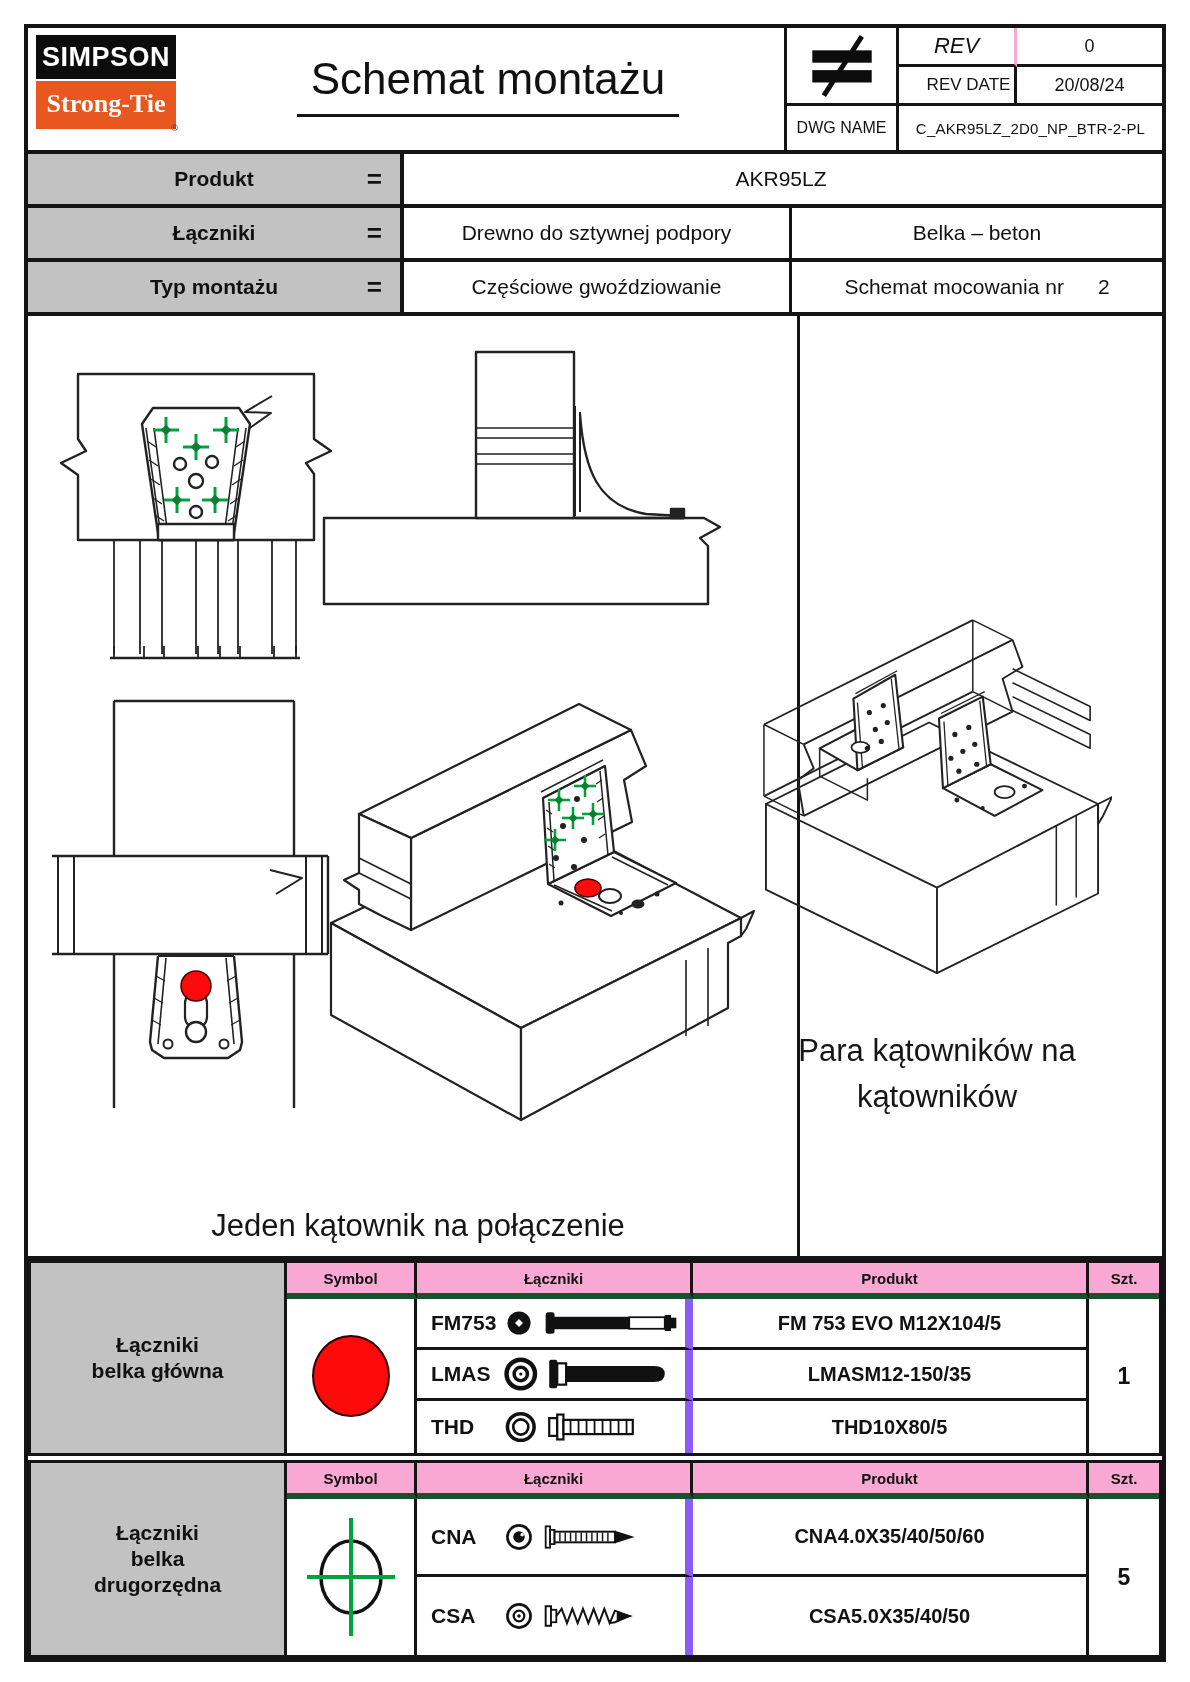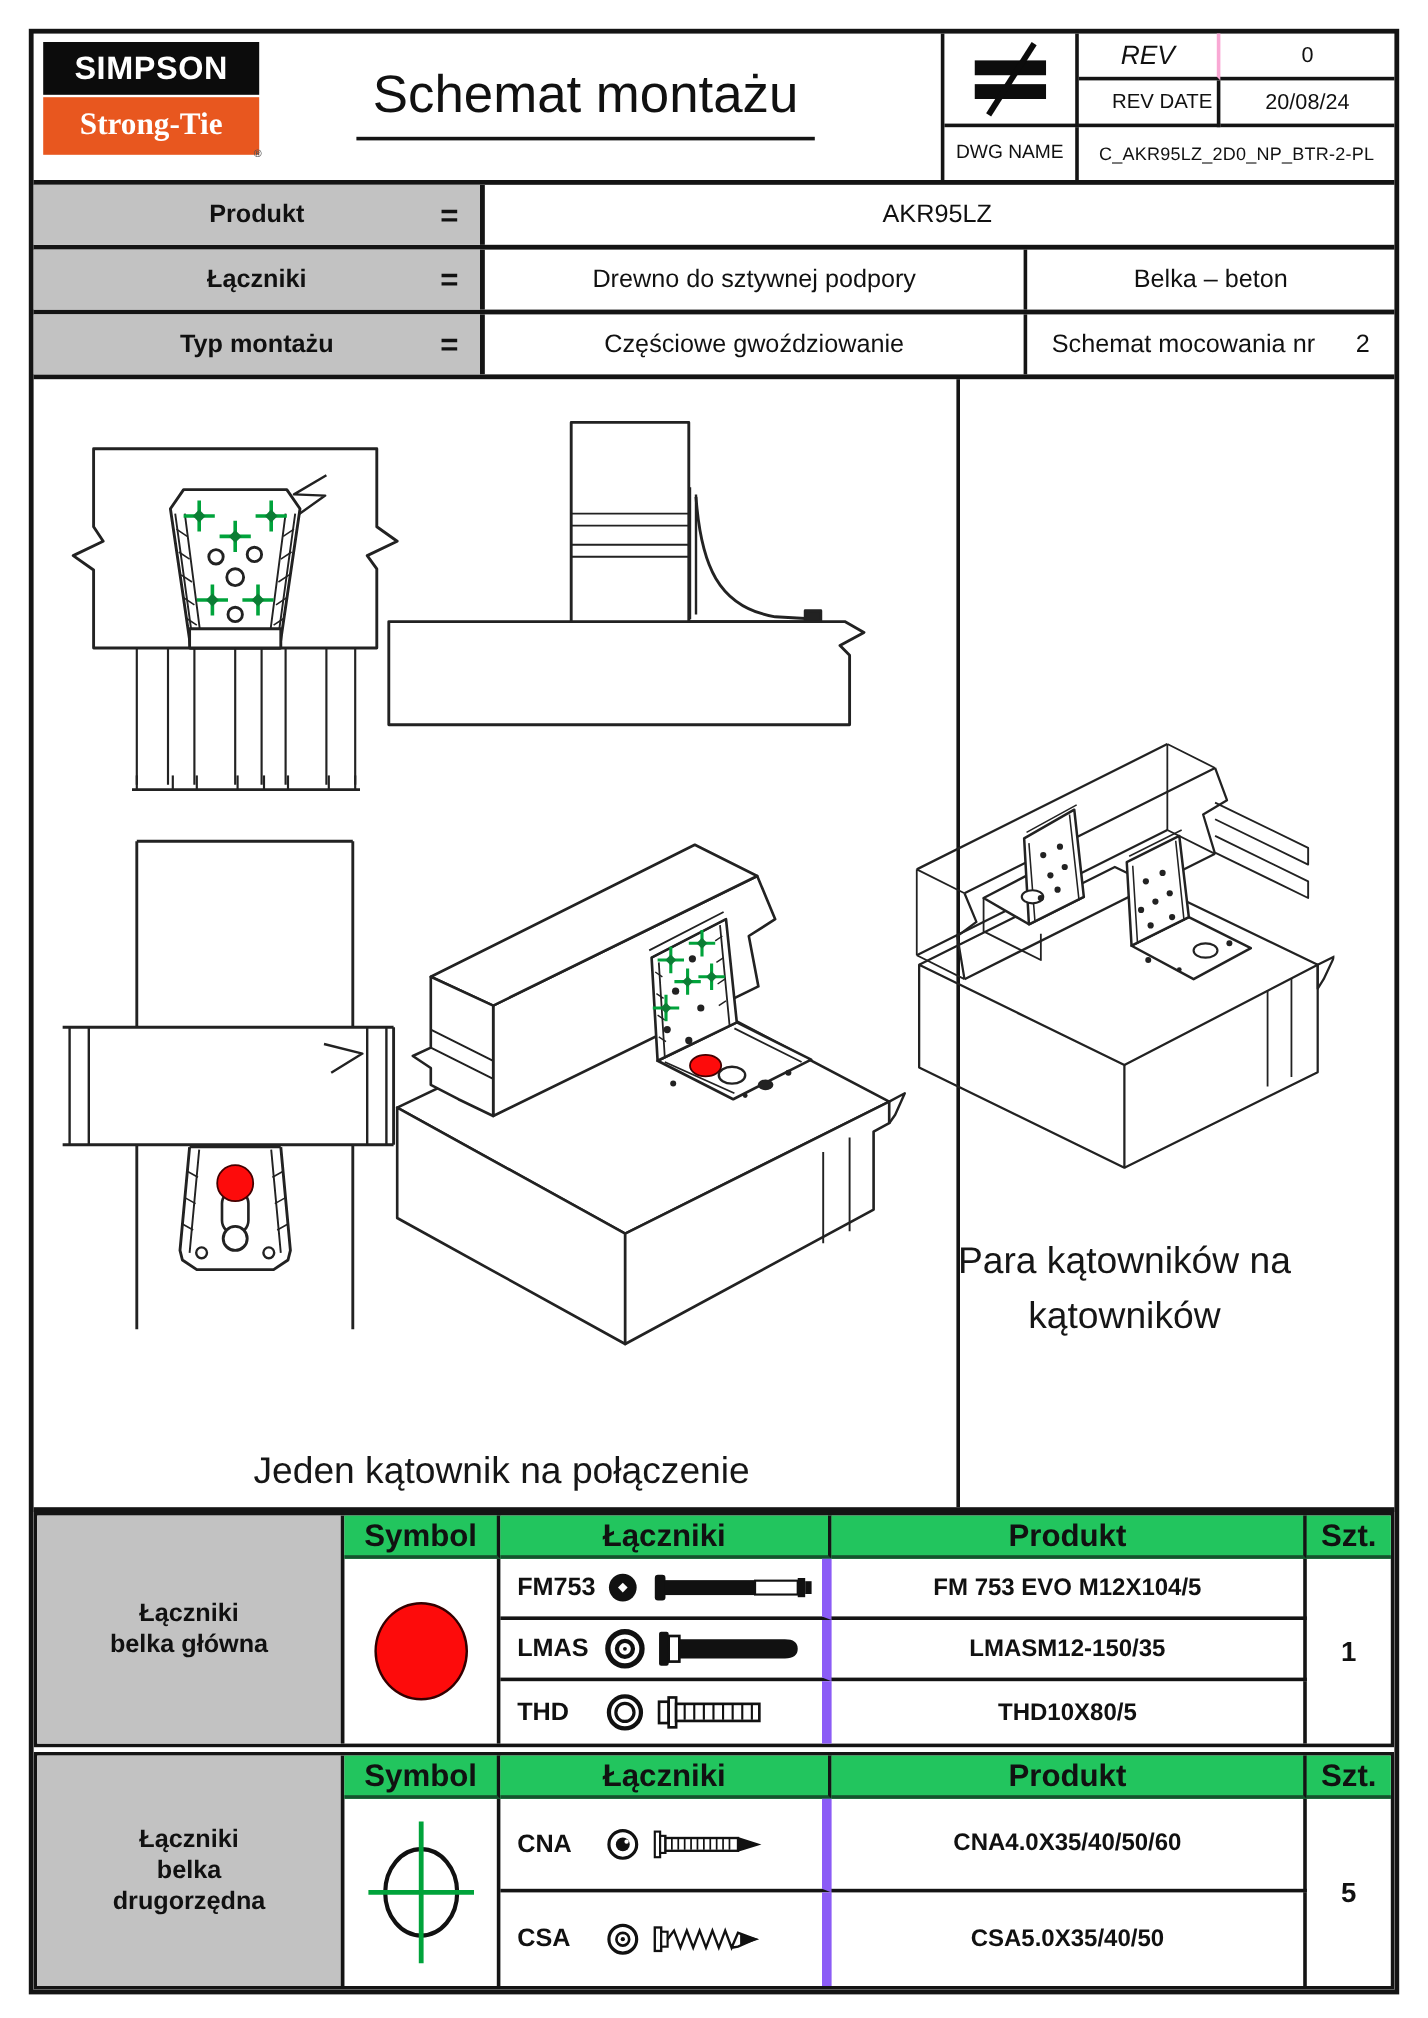--- a/index.html
+++ b/index.html
@@ -1,20 +1,20 @@
 <!DOCTYPE html>
 <html><head>
 <meta charset="utf-8">
 <style>
   html,body{margin:0;padding:0;background:#fff;}
   body{width:1190px;height:1682px;position:relative;font-family:"Liberation Sans",sans-serif;color:#111;}
   .sheet{position:absolute;left:24px;top:24px;width:1142px;height:1638px;border:4px solid #141414;background:#fff;box-sizing:border-box;}
   
   .hdr{position:absolute;left:0;top:0;width:1134px;height:122px;border-bottom:4px solid #141414;}
-  .logo{position:absolute;left:8px;top:7px;width:180px;}
+  .logo{position:absolute;left:8px;top:7px;width:140px;}
   .logo-black{background:#0c0c0c;color:#fff;font-weight:bold;font-size:27px;text-align:center;padding:7px 0 6px;letter-spacing:.5px;}
   .logo-orange{background:#e8571f;color:#fff;font-family:"Liberation Serif",serif;font-weight:bold;font-size:26px;text-align:center;padding:8px 0 10px;position:relative;margin-top:2px;}
   .logo-reg{position:absolute;right:-2px;bottom:-4px;font-size:9px;color:#555;font-family:"Liberation Sans",sans-serif;}
   .title-wrap{position:absolute;left:170px;width:580px;top:26px;text-align:center;}
   .title{display:inline-block;font-size:44px;border-bottom:3px solid #141414;padding:0 14px 10px;}
   .revblk{position:absolute;right:0;top:0;width:378px;height:122px;border-left:3px solid #141414;display:grid;grid-template-columns:112px 118px 1fr;grid-template-rows:39px 39px 1fr;box-sizing:border-box;}
   .revblk>div{display:flex;align-items:center;justify-content:center;box-sizing:border-box;}
   .neq-cell{grid-row:1/3;grid-column:1;border-right:3px solid #141414;border-bottom:3px solid #141414;}
   .rev-l{grid-row:1;grid-column:2;border-right:3px solid #f9a8d4;border-bottom:3px solid #141414;font-size:22px;font-style:italic;}
   .rev-v{grid-row:1;grid-column:3;border-bottom:3px solid #141414;font-size:18px;}
@@ -23,41 +23,41 @@
   .dwg-l{grid-row:3;grid-column:1;border-right:3px solid #141414;font-size:16px;}
   .dwg-v{grid-row:3;grid-column:2/4;font-size:15px;letter-spacing:.2px;}
   
   .info{position:absolute;left:0;top:126px;width:1134px;}
   .irow{height:50px;border-bottom:4px solid #141414;display:flex;}
   .ilabel{width:376px;background:#c2c2c2;border-right:4px solid #141414;display:flex;align-items:center;box-sizing:border-box;position:relative;}
   .ilabel .lab{flex:1;text-align:center;font-weight:bold;font-size:21px;}
   .ilabel .eq{position:absolute;right:18px;font-weight:bold;font-size:26px;}
   .ival{display:flex;align-items:center;justify-content:center;font-size:21px;box-sizing:border-box;text-align:right;}
   .ival.full{width:754px;}
-  .ival.left{width:452px;border-right:3px solid #141414;}
+  .ival.left{width:388px;border-right:3px solid #141414;}
   .ival.right{flex:1;}
   .nr-gap{display:inline-block;width:34px;}
   
   .draw{position:absolute;left:0;top:288px;width:1134px;height:940px;border-bottom:4px solid #141414;}
   .pane-left{position:absolute;left:0;top:0;width:769px;height:940px;}
   .pane-div{position:absolute;left:769px;top:0;width:3px;height:940px;background:#141414;}
   .pane-right{position:absolute;left:728px;top:0;width:362px;height:940px;}
   .cap{position:absolute;text-align:center;font-size:31px;color:#161616;}
   .cap-left{left:40px;width:700px;top:892px;}
   .cap-right{left:0;width:362px;top:712px;line-height:46px;}
   svg{display:block;}
   
   .ftable{position:absolute;left:0;width:1134px;border:3px solid #141414;box-sizing:border-box;display:grid;background:#fff;}
   .t1{top:1232px;height:196px;grid-template-columns:256px 130px 276px 396px 70px;grid-template-rows:36px 51px 51px 52px;}
   .t2{top:1432px;height:198px;grid-template-columns:256px 130px 276px 396px 70px;grid-template-rows:36px 78px 78px;}
   .ftable>div{box-sizing:border-box;display:flex;align-items:center;justify-content:center;}
   .glabel{background:#c2c2c2;border-right:3px solid #141414;flex-direction:column;font-weight:bold;font-size:21px;line-height:26px;}
   .t1 .glabel{grid-area:1/1/5/2;}
   .t2 .glabel{grid-area:1/1/4/2;}
-  .fh{background:#22c55e;font-weight:bold;font-size:26px;border-right:3px solid #141414;border-bottom:3px solid #14532d;}
+  .fh{background:#f9a8d4;font-weight:bold;font-size:15px;border-right:3px solid #141414;border-bottom:6px solid #14532d;}
   .fh.last{border-right:none;}
   .symcell{border-right:3px solid #141414;}
   .t1 .symcell{grid-area:2/2/5/3;}
   .t2 .symcell{grid-area:2/2/4/3;}
   .fcell{border-right:8px solid #8b5cf6;border-bottom:3px solid #141414;justify-content:flex-start!important;padding-left:14px;gap:6px;}
   .pcell{border-right:3px solid #141414;border-bottom:3px solid #141414;font-weight:bold;font-size:20px;}
   .norow{border-bottom:none!important;}
   .qtycell{font-weight:bold;font-size:23px;}
   .t1 .qtycell{grid-area:2/5/5/6;}
   .t2 .qtycell{grid-area:2/5/4/6;}

